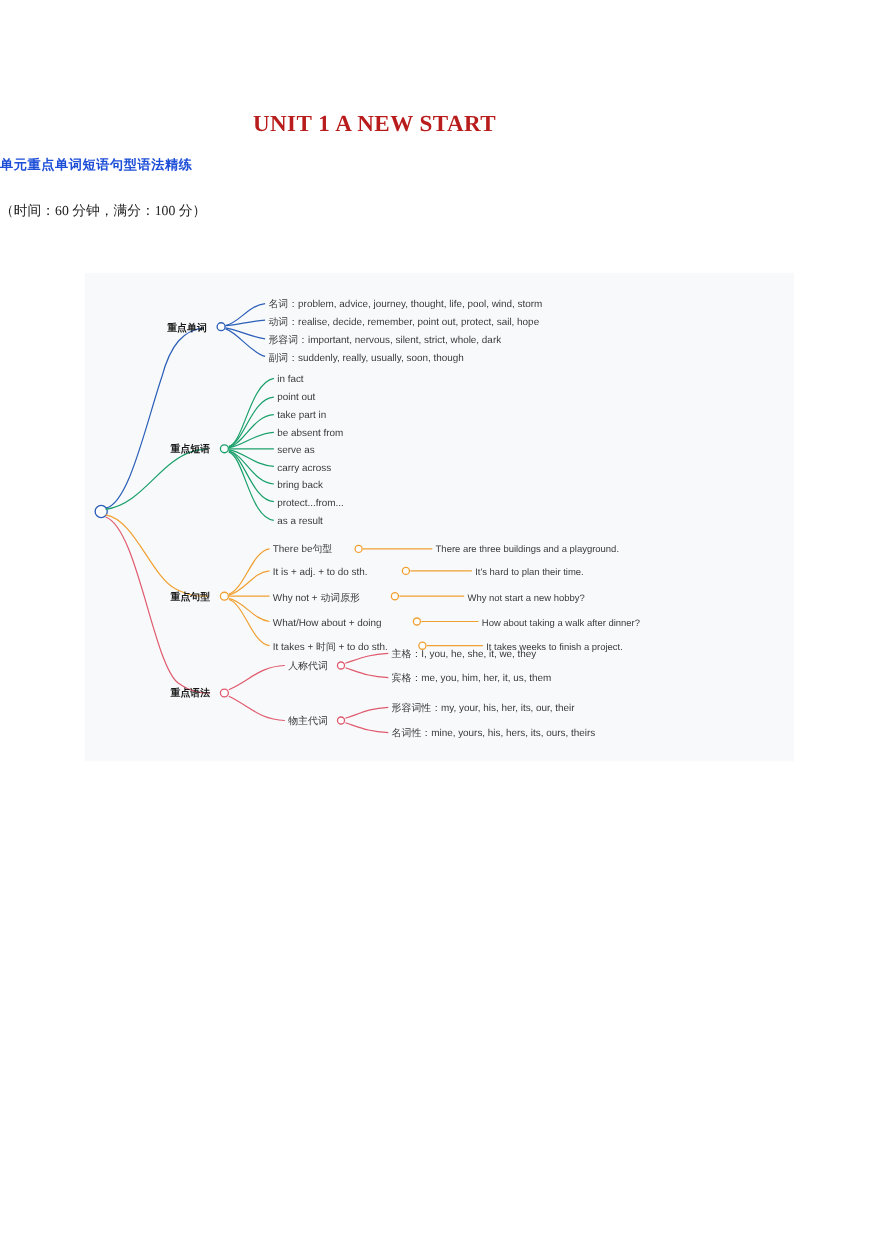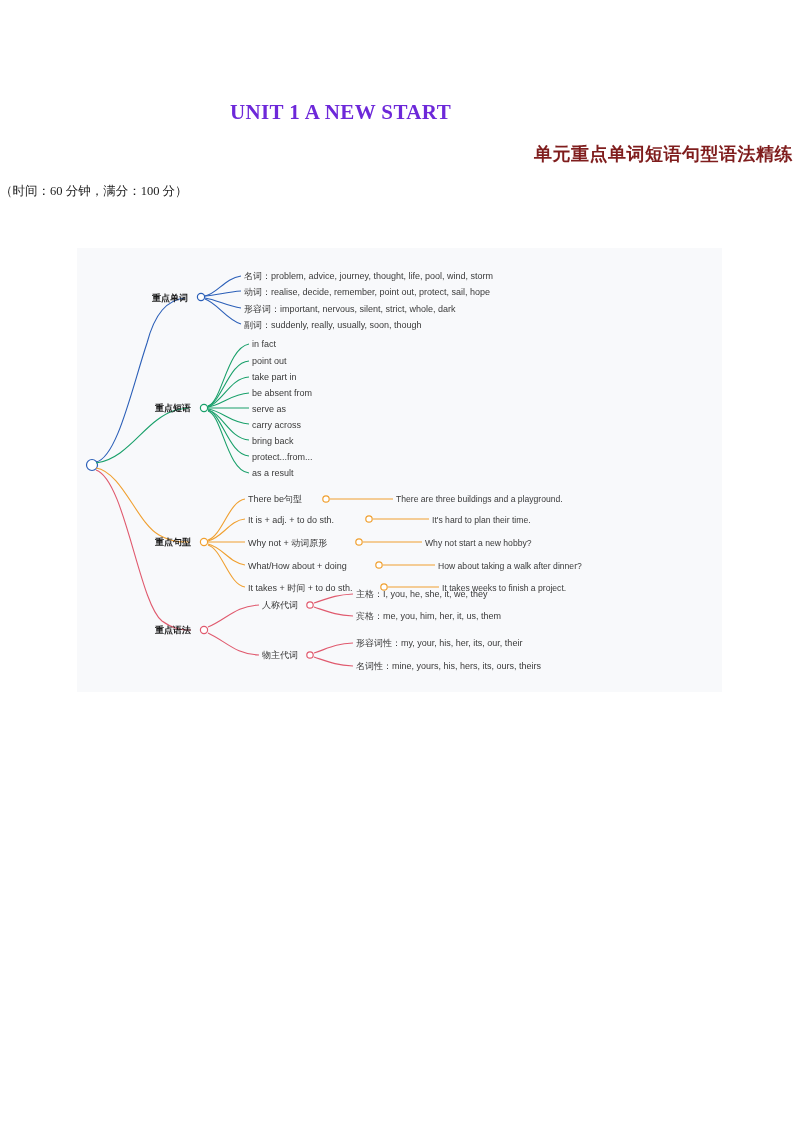--- a/index.html
+++ b/index.html
@@ -23,33 +23,33 @@
   .doc-title {
     position: absolute;
     top: 100px;
     left: 0;
     width: 681px;
     text-align: center;
     font-family: "Liberation Serif", "DejaVu Serif", serif;
     font-weight: bold;
     font-size: 21px;
     letter-spacing: 0.4px;
-    color: #6d28d9;
+    color: #b91c1c;
   }
   .doc-subtitle {
     position: absolute;
     top: 142px;
     left: 0;
     width: 793px;
-    text-align: right;
+    text-align: left;
     font-family: "Liberation Sans", "DejaVu Sans", sans-serif;
     font-weight: bold;
-    font-size: 18px;
+    font-size: 12px;
     letter-spacing: 0.5px;
-    color: #7f1d1d;
+    color: #1d4ed8;
   }
   .doc-meta {
     position: absolute;
     top: 183px;
     left: 0;
     width: 793px;
     font-family: "Liberation Serif", "DejaVu Serif", serif;
     font-size: 12.5px;
     color: #1a1a1a;
   }

